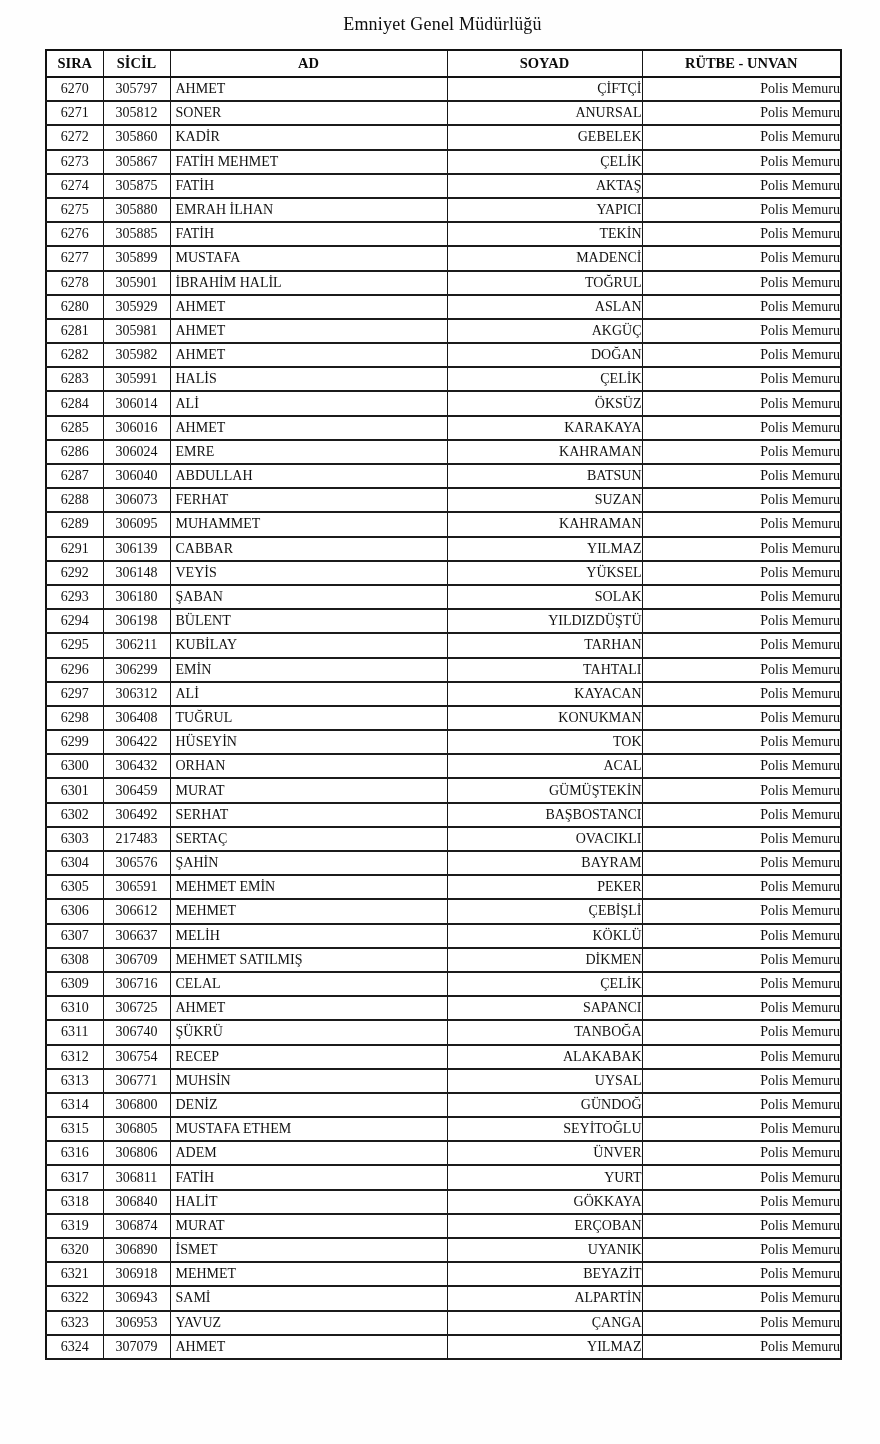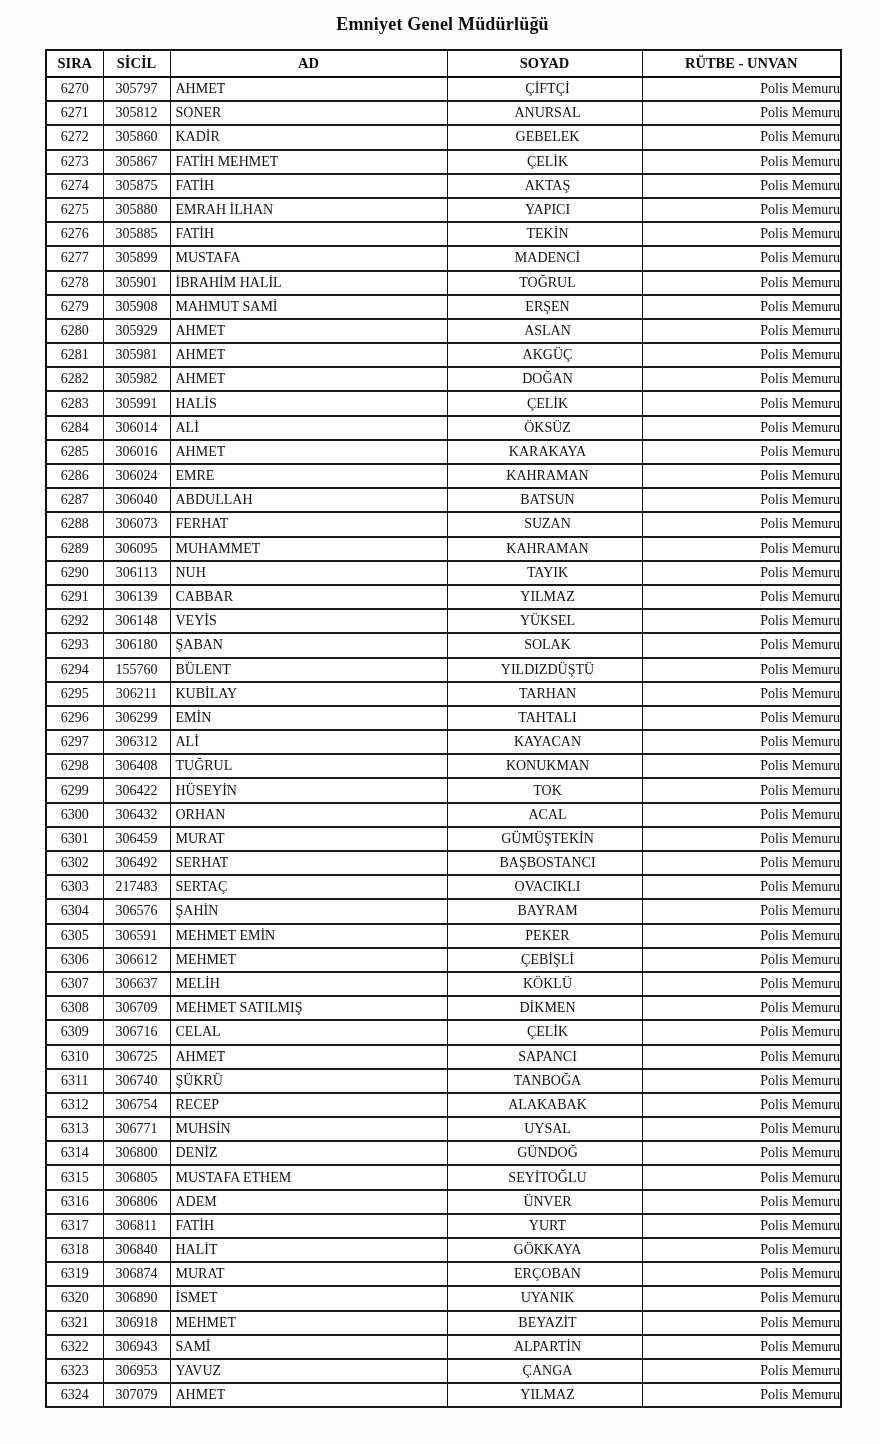--- a/index.html
+++ b/index.html
@@ -19,21 +19,21 @@
     background: #fefefe;
     overflow: hidden;
   }
   .doc-title {
     position: absolute;
     top: 14px;
     left: 45px;
     width: 795px;
     text-align: center;
     font-size: 18px;
-    font-weight: bold;
+    font-weight: normal;
     letter-spacing: 0.2px;
     color: #0d0d0d;
   }
   table.personnel {
     position: absolute;
     top: 49px;
     left: 45px;
     width: 795px;
     border-collapse: collapse;
     table-layout: fixed;
@@ -69,21 +69,21 @@
     border-top: 2px solid #1b1b1b;
     border-bottom: 2px solid #1b1b1b;
     color: #101010;
     white-space: nowrap;
     overflow: hidden;
     line-height: 1;
   }
   td.col-sira { text-align: center; margin-left: 27px; }
   td.col-sicil { text-align: center; }
   td.col-ad { text-align: left; padding-left: 5px; margin-top: 8px; }
-  td.col-soyad { text-align: center; padding-left: 6px; }
+  td.col-soyad { text-align: right; padding-left: 6px; }
   td.col-rutbe { text-align: right; padding-left: 6px; }
 </style>
 </head>
 <body>
 
 <div class="page">
 
   <div class="doc-title">Emniyet Genel Müdürlüğü</div>
 
   <table class="personnel">
@@ -161,27 +161,20 @@
           <td class="col-rutbe">Polis Memuru</td>
         </tr>
         <tr>
           <td class="col-sira">6278</td>
           <td class="col-sicil">305901</td>
           <td class="col-ad">İBRAHİM HALİL</td>
           <td class="col-soyad">TOĞRUL</td>
           <td class="col-rutbe">Polis Memuru</td>
         </tr>
         <tr>
-          <td class="col-sira">6279</td>
-          <td class="col-sicil">305908</td>
-          <td class="col-ad">MAHMUT SAMİ</td>
-          <td class="col-soyad">ERŞEN</td>
-          <td class="col-rutbe">Polis Memuru</td>
-        </tr>
-        <tr>
           <td class="col-sira">6280</td>
           <td class="col-sicil">305929</td>
           <td class="col-ad">AHMET</td>
           <td class="col-soyad">ASLAN</td>
           <td class="col-rutbe">Polis Memuru</td>
         </tr>
         <tr>
           <td class="col-sira">6281</td>
           <td class="col-sicil">305981</td>
           <td class="col-ad">AHMET</td>
@@ -238,27 +231,20 @@
           <td class="col-rutbe">Polis Memuru</td>
         </tr>
         <tr>
           <td class="col-sira">6289</td>
           <td class="col-sicil">306095</td>
           <td class="col-ad">MUHAMMET</td>
           <td class="col-soyad">KAHRAMAN</td>
           <td class="col-rutbe">Polis Memuru</td>
         </tr>
         <tr>
-          <td class="col-sira">6290</td>
-          <td class="col-sicil">306113</td>
-          <td class="col-ad">NUH</td>
-          <td class="col-soyad">TAYIK</td>
-          <td class="col-rutbe">Polis Memuru</td>
-        </tr>
-        <tr>
           <td class="col-sira">6291</td>
           <td class="col-sicil">306139</td>
           <td class="col-ad">CABBAR</td>
           <td class="col-soyad">YILMAZ</td>
           <td class="col-rutbe">Polis Memuru</td>
         </tr>
         <tr>
           <td class="col-sira">6292</td>
           <td class="col-sicil">306148</td>
           <td class="col-ad">VEYİS</td>
@@ -267,21 +253,21 @@
         </tr>
         <tr>
           <td class="col-sira">6293</td>
           <td class="col-sicil">306180</td>
           <td class="col-ad">ŞABAN</td>
           <td class="col-soyad">SOLAK</td>
           <td class="col-rutbe">Polis Memuru</td>
         </tr>
         <tr>
           <td class="col-sira">6294</td>
-          <td class="col-sicil">155760</td>
+          <td class="col-sicil">306198</td>
           <td class="col-ad">BÜLENT</td>
           <td class="col-soyad">YILDIZDÜŞTÜ</td>
           <td class="col-rutbe">Polis Memuru</td>
         </tr>
         <tr>
           <td class="col-sira">6295</td>
           <td class="col-sicil">306211</td>
           <td class="col-ad">KUBİLAY</td>
           <td class="col-soyad">TARHAN</td>
           <td class="col-rutbe">Polis Memuru</td>

